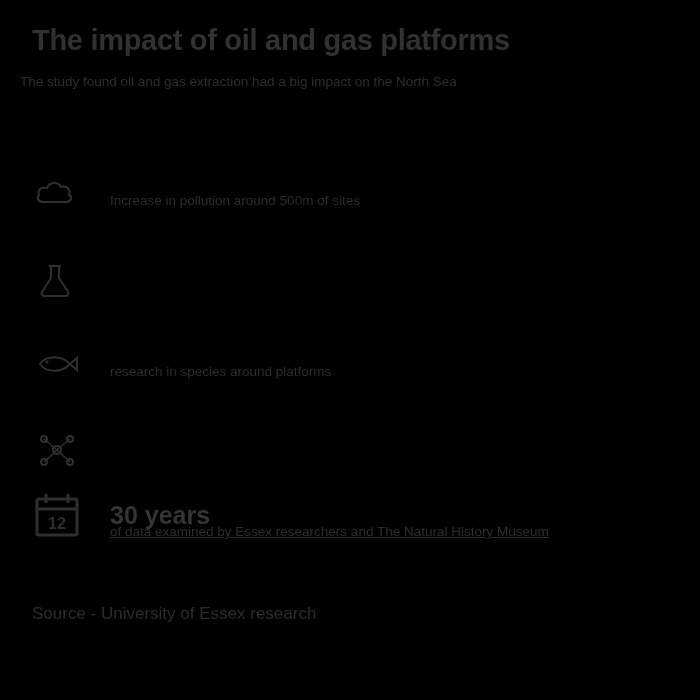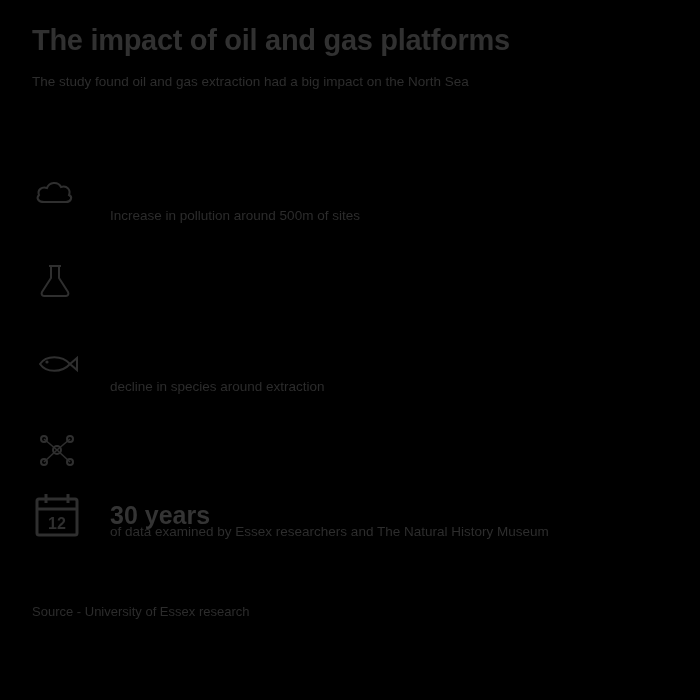--- a/index.html
+++ b/index.html
@@ -28,21 +28,21 @@
     top: 24px;
     font-size: 29px;
     font-weight: bold;
     letter-spacing: -0.3px;
     color: #313131;
     line-height: 1.15;
     white-space: nowrap;
   }
   .subhead {
     position: absolute;
-    left: 32px;
+    left: 20px;
     top: 73px;
     font-size: 13.5px;
     font-weight: normal;
     color: #2d2d2d;
     line-height: 1.3;
     white-space: nowrap;
   }
   .stat-list {
     position: absolute;
     left: 0;
@@ -72,21 +72,20 @@
     white-space: nowrap;
   }
   .stat-label {
     position: absolute;
     left: 110px;
     top: 42px;
     font-size: 13.5px;
     color: #2c2c2c;
     line-height: 1.3;
     white-space: nowrap;
-    margin-top: 15px;
   }
   .footer-row {
     position: absolute;
     left: 0;
     top: 486px;
     width: 700px;
     height: 80px;
   }
   .footer-icon {
     position: absolute;
@@ -106,26 +105,27 @@
     white-space: nowrap;
   }
   .footer-label {
     position: absolute;
     left: 110px;
     top: 37px;
     font-size: 13.5px;
     color: #2d2d2d;
     line-height: 1.3;
     white-space: nowrap;
+    text-decoration: underline;
   }
   .source {
     position: absolute;
     left: 32px;
     top: 604px;
-    font-size: 13px;
+    font-size: 17px;
     color: #2c2c2c;
     white-space: nowrap;
   }
   svg { display: block; }
 </style>
 </head>
 <body>
 
 <div class="infographic">
 
@@ -156,21 +156,21 @@
 
     <div class="stat-row">
       <div class="stat-icon">
         <svg width="50" height="50" viewBox="0 0 50 50" aria-hidden="true">
           <path d="M8 25 C14 16 30 16 38 25 C30 34 14 34 8 25 Z" fill="none" stroke="#2f2f2f" stroke-width="2"></path>
           <path d="M38 25 L45 19 L45 31 Z" fill="none" stroke="#2f2f2f" stroke-width="2"></path>
           <circle cx="15" cy="23" r="1.6" fill="#2f2f2f"></circle>
         </svg>
       </div>
       <div class="stat-value"></div>
-      <div class="stat-label">decline in species around extraction</div>
+      <div class="stat-label">research in species around platforms</div>
     </div>
 
     <div class="stat-row">
       <div class="stat-icon">
         <svg width="50" height="50" viewBox="0 0 50 50" aria-hidden="true">
           <line x1="12" y1="14" x2="25" y2="25" stroke="#2f2f2f" stroke-width="1.6"></line>
           <line x1="38" y1="14" x2="25" y2="25" stroke="#2f2f2f" stroke-width="1.6"></line>
           <line x1="12" y1="37" x2="25" y2="25" stroke="#2f2f2f" stroke-width="1.6"></line>
           <line x1="38" y1="37" x2="25" y2="25" stroke="#2f2f2f" stroke-width="1.6"></line>
           <circle cx="25" cy="25" r="4" fill="none" stroke="#2f2f2f" stroke-width="2"></circle>

